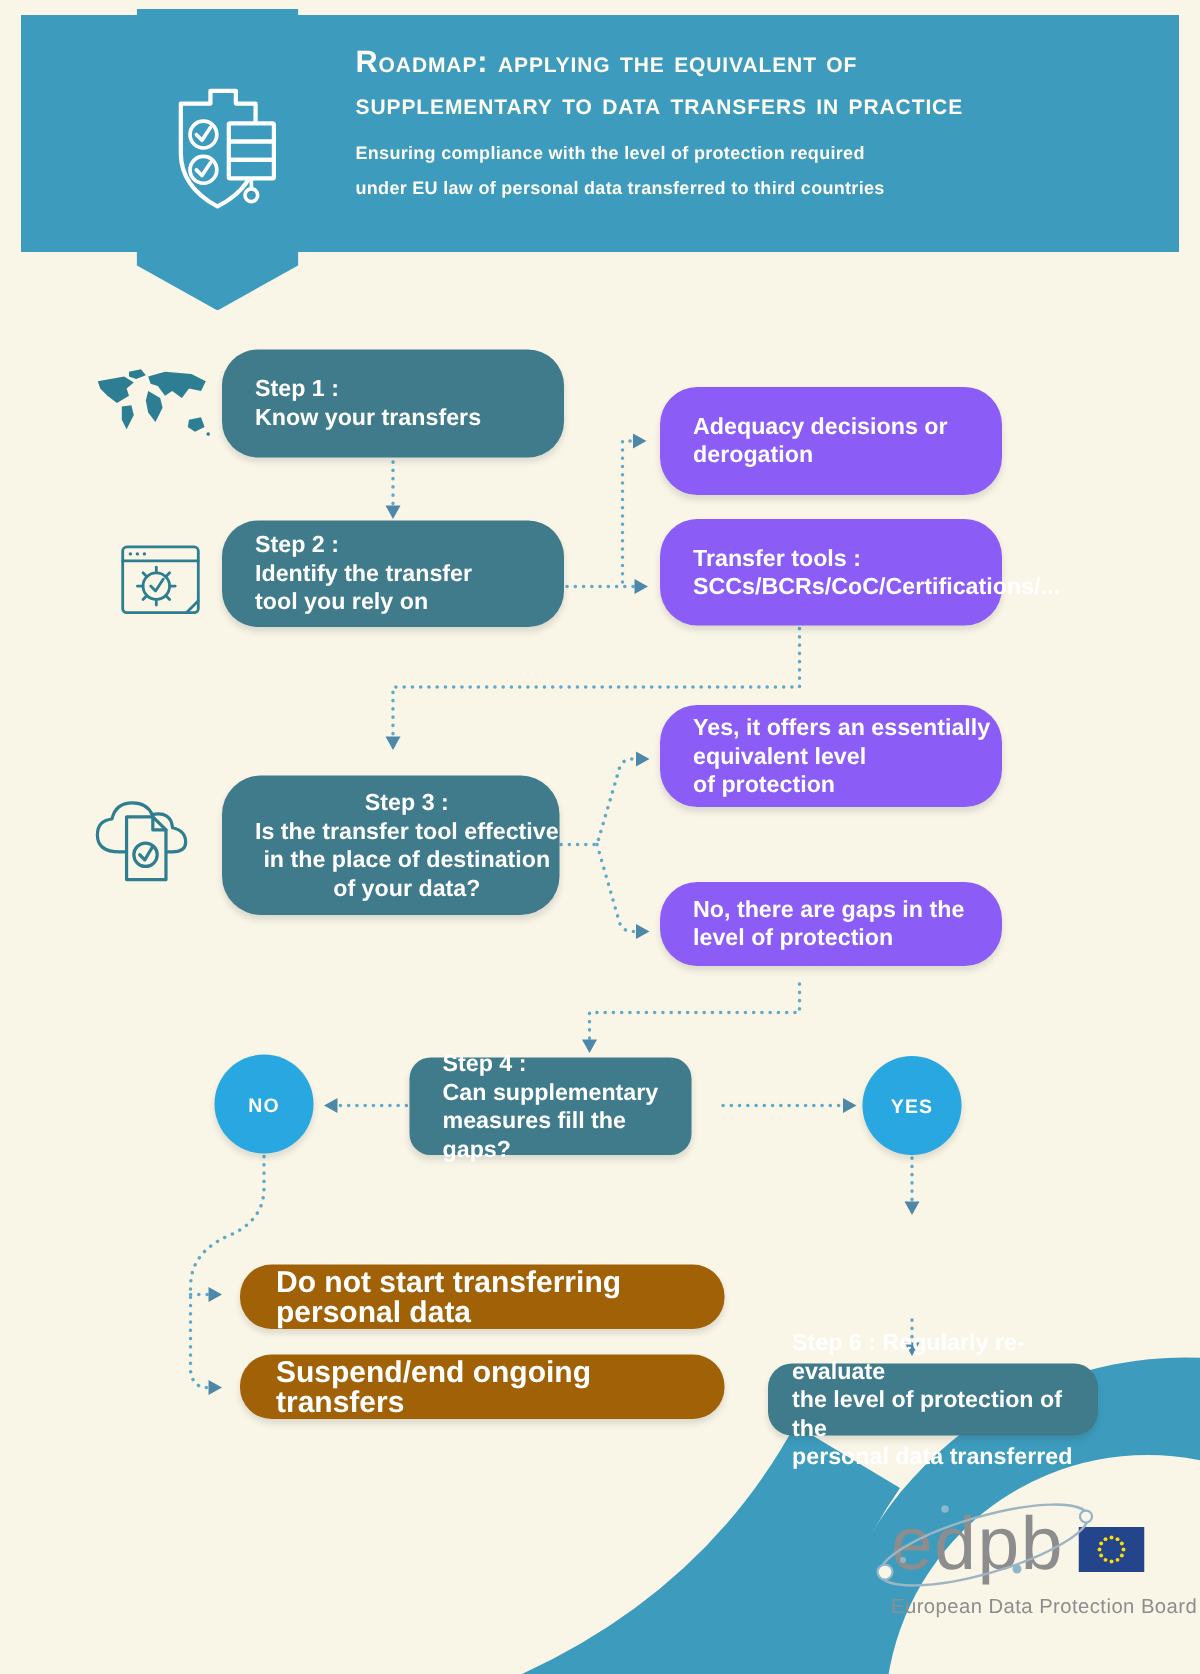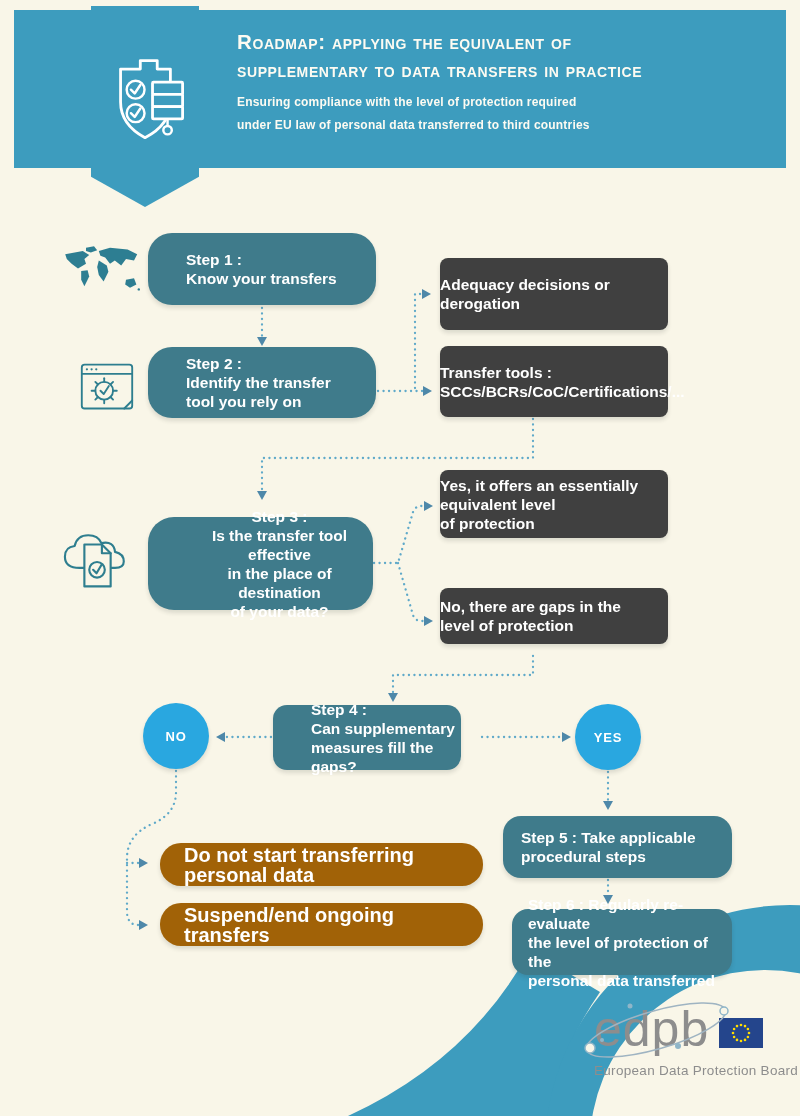--- a/index.html
+++ b/index.html
@@ -23,22 +23,22 @@
   .subtitle{
     position:absolute;left:237px;top:91px;width:540px;
     color:#fdfbf2;font-weight:700;font-size:12px;line-height:23px;letter-spacing:.2px;
   }
   
   .box{
     position:absolute;display:flex;align-items:center;box-sizing:border-box;
     color:#ffffff;font-weight:700;white-space:pre-line;
     box-shadow:0 3px 4px rgba(40,50,40,.14);
   }
-  .step{background:#3f7b8b;font-size:15.5px;line-height:19px;padding-left:38px;border-radius:24px;}
-  .option{background:#404040;font-size:15.5px;line-height:19px;border-radius:8px;}
+  .step{background:#3f7b8b;font-size:15.5px;line-height:19px;padding-left:22px;border-radius:24px;}
+  .option{background:#8b5cf6;font-size:15.5px;line-height:19px;padding-left:22px;border-radius:25px;}
   .action{background:#a16207;font-size:20px;line-height:20px;padding-left:24px;border-radius:21px;}
   .decision{
     position:absolute;width:66px;height:66px;border-radius:50%;background:#29a7e0;
     display:flex;align-items:center;justify-content:center;
     color:#fff;font-weight:700;font-size:13px;letter-spacing:.8px;
     box-shadow:0 3px 4px rgba(40,50,40,.14);
   }
   .flow-icon{position:absolute;}
   .connectors{position:absolute;left:0;top:0;pointer-events:none;}
   .decor{position:absolute;left:0;top:0;pointer-events:none;}
@@ -184,23 +184,21 @@
   <div class="box step" style="left:273px;top:705px;width:188px;height:65px;border-radius:14px;">Step 4 :
 Can supplementary
 measures fill the gaps?</div>
 
   <div class="decision" style="left:143px;top:703px;">NO</div>
   <div class="decision" style="left:575px;top:704px;">YES</div>
 
   <div class="box action" style="left:160px;top:843px;width:323px;height:43px;">Do not start transferring personal data</div>
   <div class="box action" style="left:160px;top:903px;width:323px;height:43px;">Suspend/end ongoing transfers</div>
 
-  <div class="box step" style="left:503px;top:816px;width:229px;height:62px;border-radius:18px;padding-left:18px;">Step 5 : Take applicable
-procedural steps</div>
-  <div class="box step" style="left:512px;top:909px;width:220px;height:66px;border-radius:16px;padding-left:16px;">Step 6 : Regularly re-evaluate
+  <div class="box step" style="left:512px;top:909px;width:220px;height:48px;border-radius:16px;padding-left:16px;">Step 6 : Regularly re-evaluate
 the level of protection of the
 personal data transferred</div>
 
   <div class="logo-block">
     <div class="logo-row">
       <span class="logo-text">edpb</span>
       <svg class="logo-flag" width="44" height="30" viewBox="0 0 44 30">
         <rect x="0" y="0" width="44" height="30" fill="#24458c"></rect>
         <g fill="#ffdd00">
           <circle cx="22" cy="7" r="1.3"></circle>

